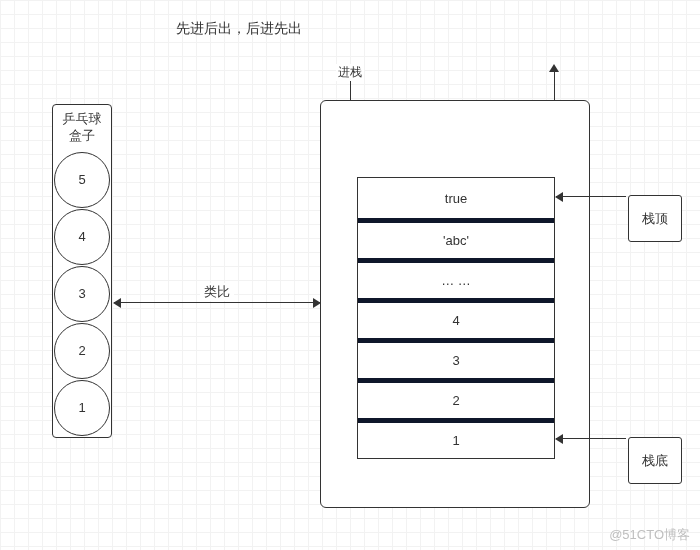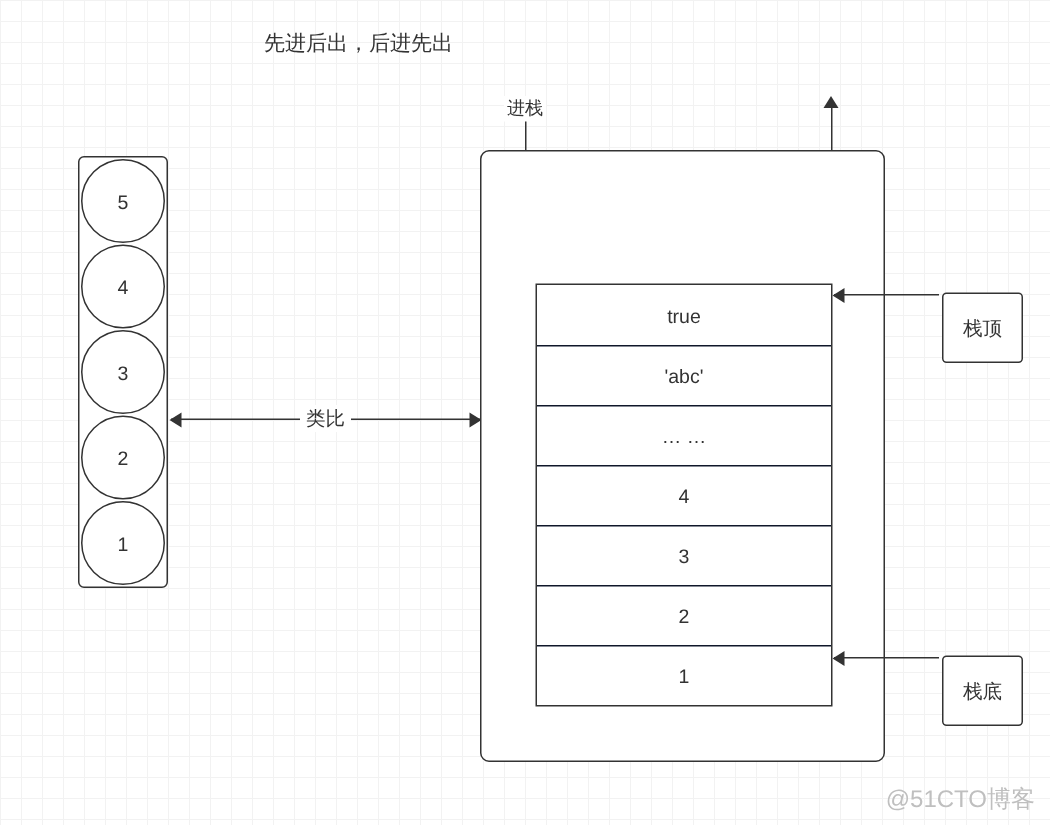--- a/index.html
+++ b/index.html
@@ -33,22 +33,22 @@
   }
   .ball {
     width:56px; height:56px; border:1.5px solid #333; border-radius:50%;
     margin:1px auto;
     display:flex; align-items:center; justify-content:center;
     font-size:13px;
     background:#fff;
   }
   
   .analogy {
-    position:absolute; left:114px; top:279px; width:206px; height:20px;
-    display:flex; align-items:flex-start;
+    position:absolute; left:114px; top:292px; width:206px; height:20px;
+    display:flex; align-items:center;
   }
   .analogy .line { flex:1; height:0; border-top:1.5px solid #333; position:relative; }
   .analogy .line::before,
   .analogy .line::after {
     content:""; position:absolute; top:-5px; width:0; height:0;
     border:5px solid transparent;
   }
   .analogy .line::before { left:-1px; border-right:8px solid #333; border-left:none; }
   .analogy .line::after  { right:-1px; border-left:8px solid #333; border-right:none; }
   .analogy .lbl {
@@ -59,27 +59,27 @@
   .stack-outer {
     position:absolute; left:320px; top:100px;
     width:270px; height:408px;
     border:1.5px solid #333; border-radius:6px;
     background:#fff;
   }
   .stack-title {
     text-align:center; margin-top:18px; font-size:13px;
   }
   .stack-cells {
-    position:absolute; left:36px; top:88px; width:198px;
+    position:absolute; left:36px; top:76px; width:198px;
     border:1px solid #333;
     background:#fff;
     text-align:right;
   }
   .cell {
-    height:40px; border-top:1px solid #0f172a;
+    height:40px; border-top:5px solid #0f172a;
     display:flex; align-items:center; justify-content:center;
     font-size:13px;
   }
   .cell:first-child { border-top:none; }
   
   .varrow {
     position:absolute; width:20px; display:flex; flex-direction:column; align-items:center;
   }
   .varrow .shaft { width:0; flex:1; border-left:1.5px solid #333; }
   .varrow .head-down, .varrow .head-up {
@@ -101,29 +101,30 @@
   }
   .rarrow {
     position:absolute; height:0; border-top:1.5px solid #333;
   }
   .rarrow::before {
     content:""; position:absolute; left:-1px; top:-5px;
     width:0;height:0;border:5px solid transparent;border-right:8px solid #333;border-left:none;
   }
   .watermark {
     position:absolute; right:10px; bottom:6px;
-    color:#bfbfbf; font-size:16px;
+    color:#bfbfbf; font-size:13px;
   }
 </style>
 </head>
 <body>
 
 <div class="title">先进后出，后进先出</div>
 
 <div class="ppbox">
+  <div class="ppbox-label">乒乓球<br>盒子</div>
   <div class="ball">5</div>
   <div class="ball">4</div>
   <div class="ball">3</div>
   <div class="ball">2</div>
   <div class="ball">1</div>
 </div>
 
 <div class="analogy">
   <div class="line"></div>
   <span class="lbl">类比</span>

